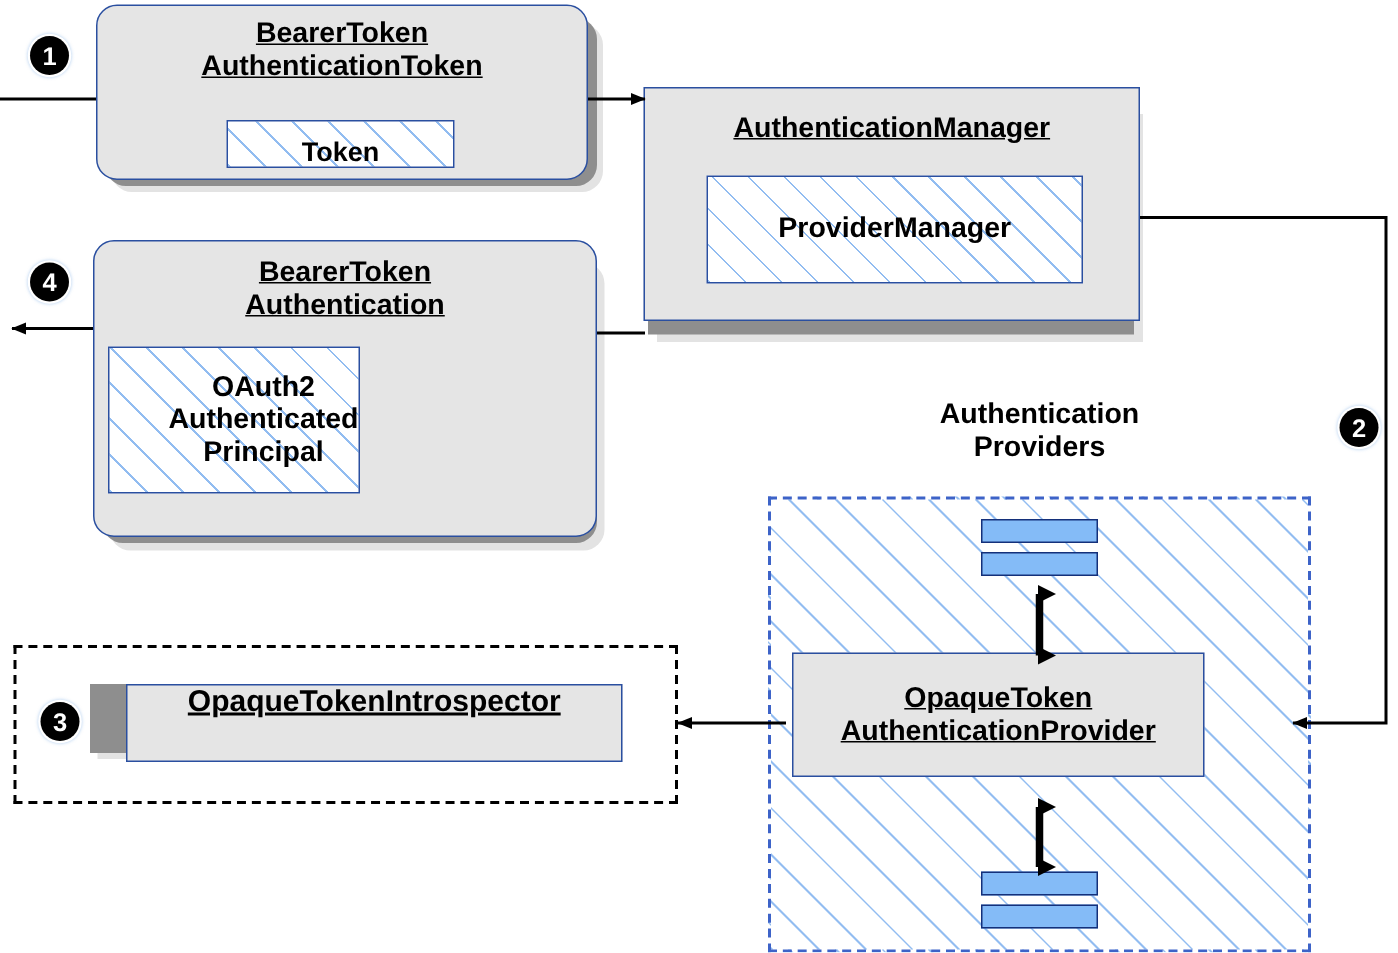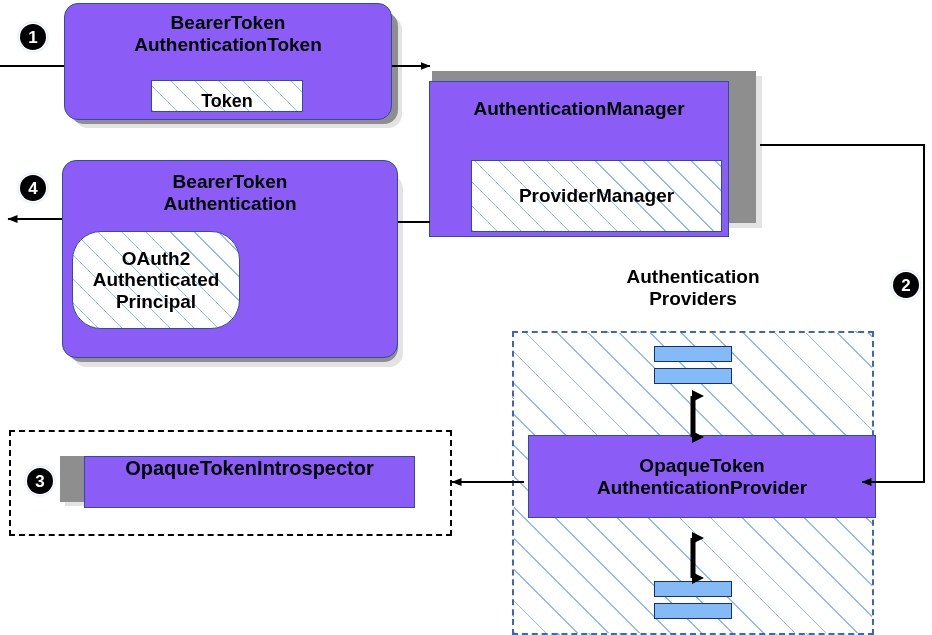--- a/index.html
+++ b/index.html
@@ -25,26 +25,27 @@
     color: #000000;
     text-align: center;
     line-height: 1.12;
     white-space: pre-line;
     pointer-events: none;
   }
 
   
   .node {
     position: absolute;
-    background: #8b5cf6;
+    background: #e5e5e5;
     border: 1.5px solid #2A4FA0;
     display: flex;
     flex-direction: column;
     align-items: center;
     z-index: 5;
+    text-decoration: underline;
   }
   .node.rounded { border-radius: 14px; }
   .node .title {
     font-weight: bold;
     font-size: 19px;
     color: #000;
     text-align: center;
     line-height: 1.15;
     white-space: pre-line;
     width: 100%;
@@ -191,55 +192,55 @@
     <div class="title">BearerToken
 AuthenticationToken</div>
     <div class="hatch" style="position:absolute; left:86px; top:76px; width:152px; height:32px;
                               display:flex; align-items:flex-end; justify-content:center;">
       <span class="lbl" style="font-size:18px;">Token</span>
     </div>
   </div>
 
   <div class="shadow2" style="left:438px; top:76px; width:324px; height:152px;"></div>
   <div class="shadow1" style="left:432px; top:71px; width:324px; height:152px;"></div>
-  <div class="node" style="left:429px; top:81px; width:300px; height:156px; padding-top:16px;">
+  <div class="node" style="left:429px; top:58px; width:331px; height:156px; padding-top:16px;">
     <div class="title">AuthenticationManager</div>
     <div class="hatch" style="position:absolute; left:41px; top:58px; width:251px; height:72px;
-                              display:flex; align-items:center; justify-content:center;margin-top:20px;">
+                              display:flex; align-items:center; justify-content:center;">
       <span class="lbl" style="font-size:19px;">ProviderManager</span>
     </div>
   </div>
 
   <div class="shadow2 sh-round" style="left:73px; top:175px; width:330px; height:192px;"></div>
   <div class="shadow1 sh-round" style="left:68px; top:170px; width:330px; height:192px;"></div>
   <div class="node rounded" style="left:62px; top:160px; width:336px; height:198px; padding-top:10px;">
     <div class="title">BearerToken
 Authentication</div>
     <div class="hatch" style="position:absolute; left:9px; top:70px; width:168px; height:98px;
-                              display:flex; align-items:center; justify-content:center;border-radius:29px;">
+                              display:flex; align-items:center; justify-content:flex-end;">
       <span class="lbl" style="font-size:19px;">OAuth2
 Authenticated
 Principal</span>
     </div>
   </div>
 
   <div id="providers-caption" style="left:588px; top:266px; width:210px;">Authentication
 Providers</div>
 
   <div id="providers-container" style="left:512px; top:331px; width:362px; height:304px;"></div>
 
   <div class="bar" style="left:654px; top:346px; width:78px; height:16px;"></div>
   <div class="bar" style="left:654px; top:368px; width:78px; height:16px;"></div>
 
   <div class="bar" style="left:654px; top:581px; width:78px; height:16px;"></div>
   <div class="bar" style="left:654px; top:603px; width:78px; height:16px;"></div>
 
   <div class="shadow2" style="left:536px; top:444px; width:327px; height:84px;"></div>
   <div class="shadow1" style="left:531px; top:440px; width:327px; height:84px;"></div>
-  <div class="node" style="left:528px; top:435px; width:348px; height:83px;
+  <div class="node" style="left:528px; top:435px; width:275px; height:83px;
                            justify-content:center;">
     <div class="title">OpaqueToken
 AuthenticationProvider</div>
   </div>
 
   <div id="introspector-container" style="left:9px; top:430px; width:443px; height:106px;"></div>
 
   <div class="shadow2" style="left:65px; top:460px; width:330px; height:46px;"></div>
   <div class="shadow1" style="left:60px; top:456px; width:330px; height:46px;"></div>
   <div class="node" style="left:72px; top:456px; width:331px; height:52px; justify-content:flex-start;margin-left:12px;">

